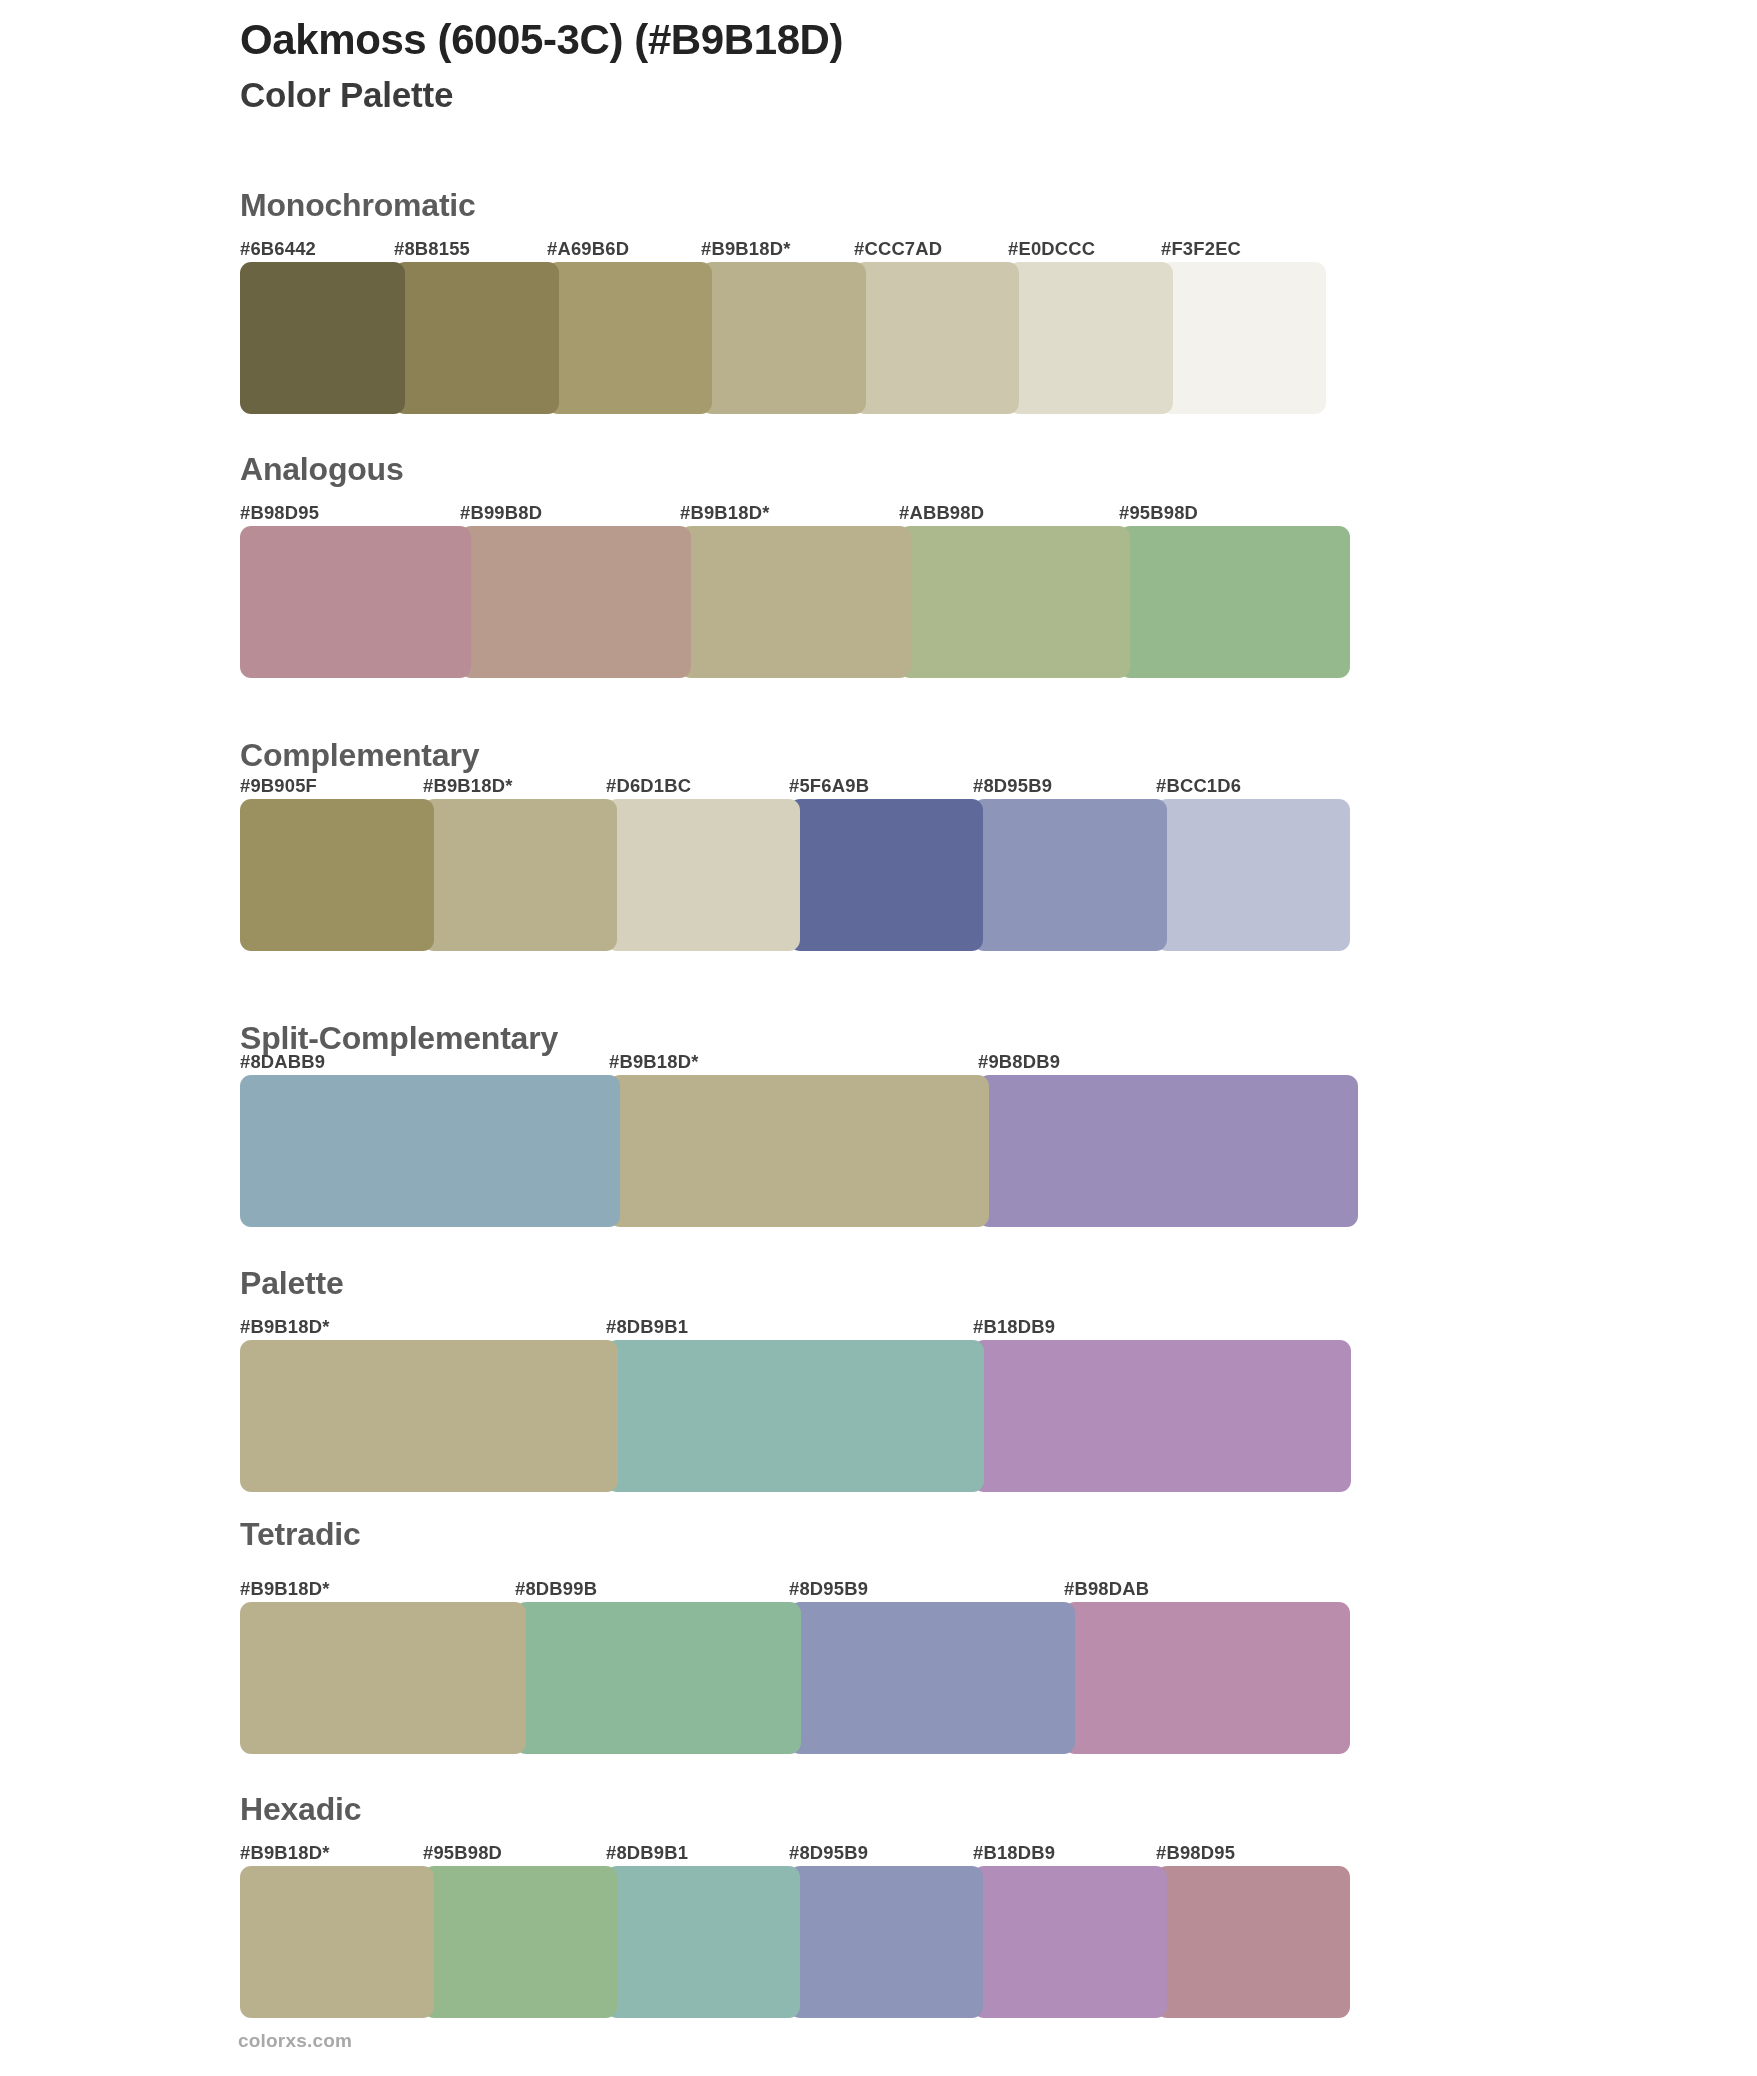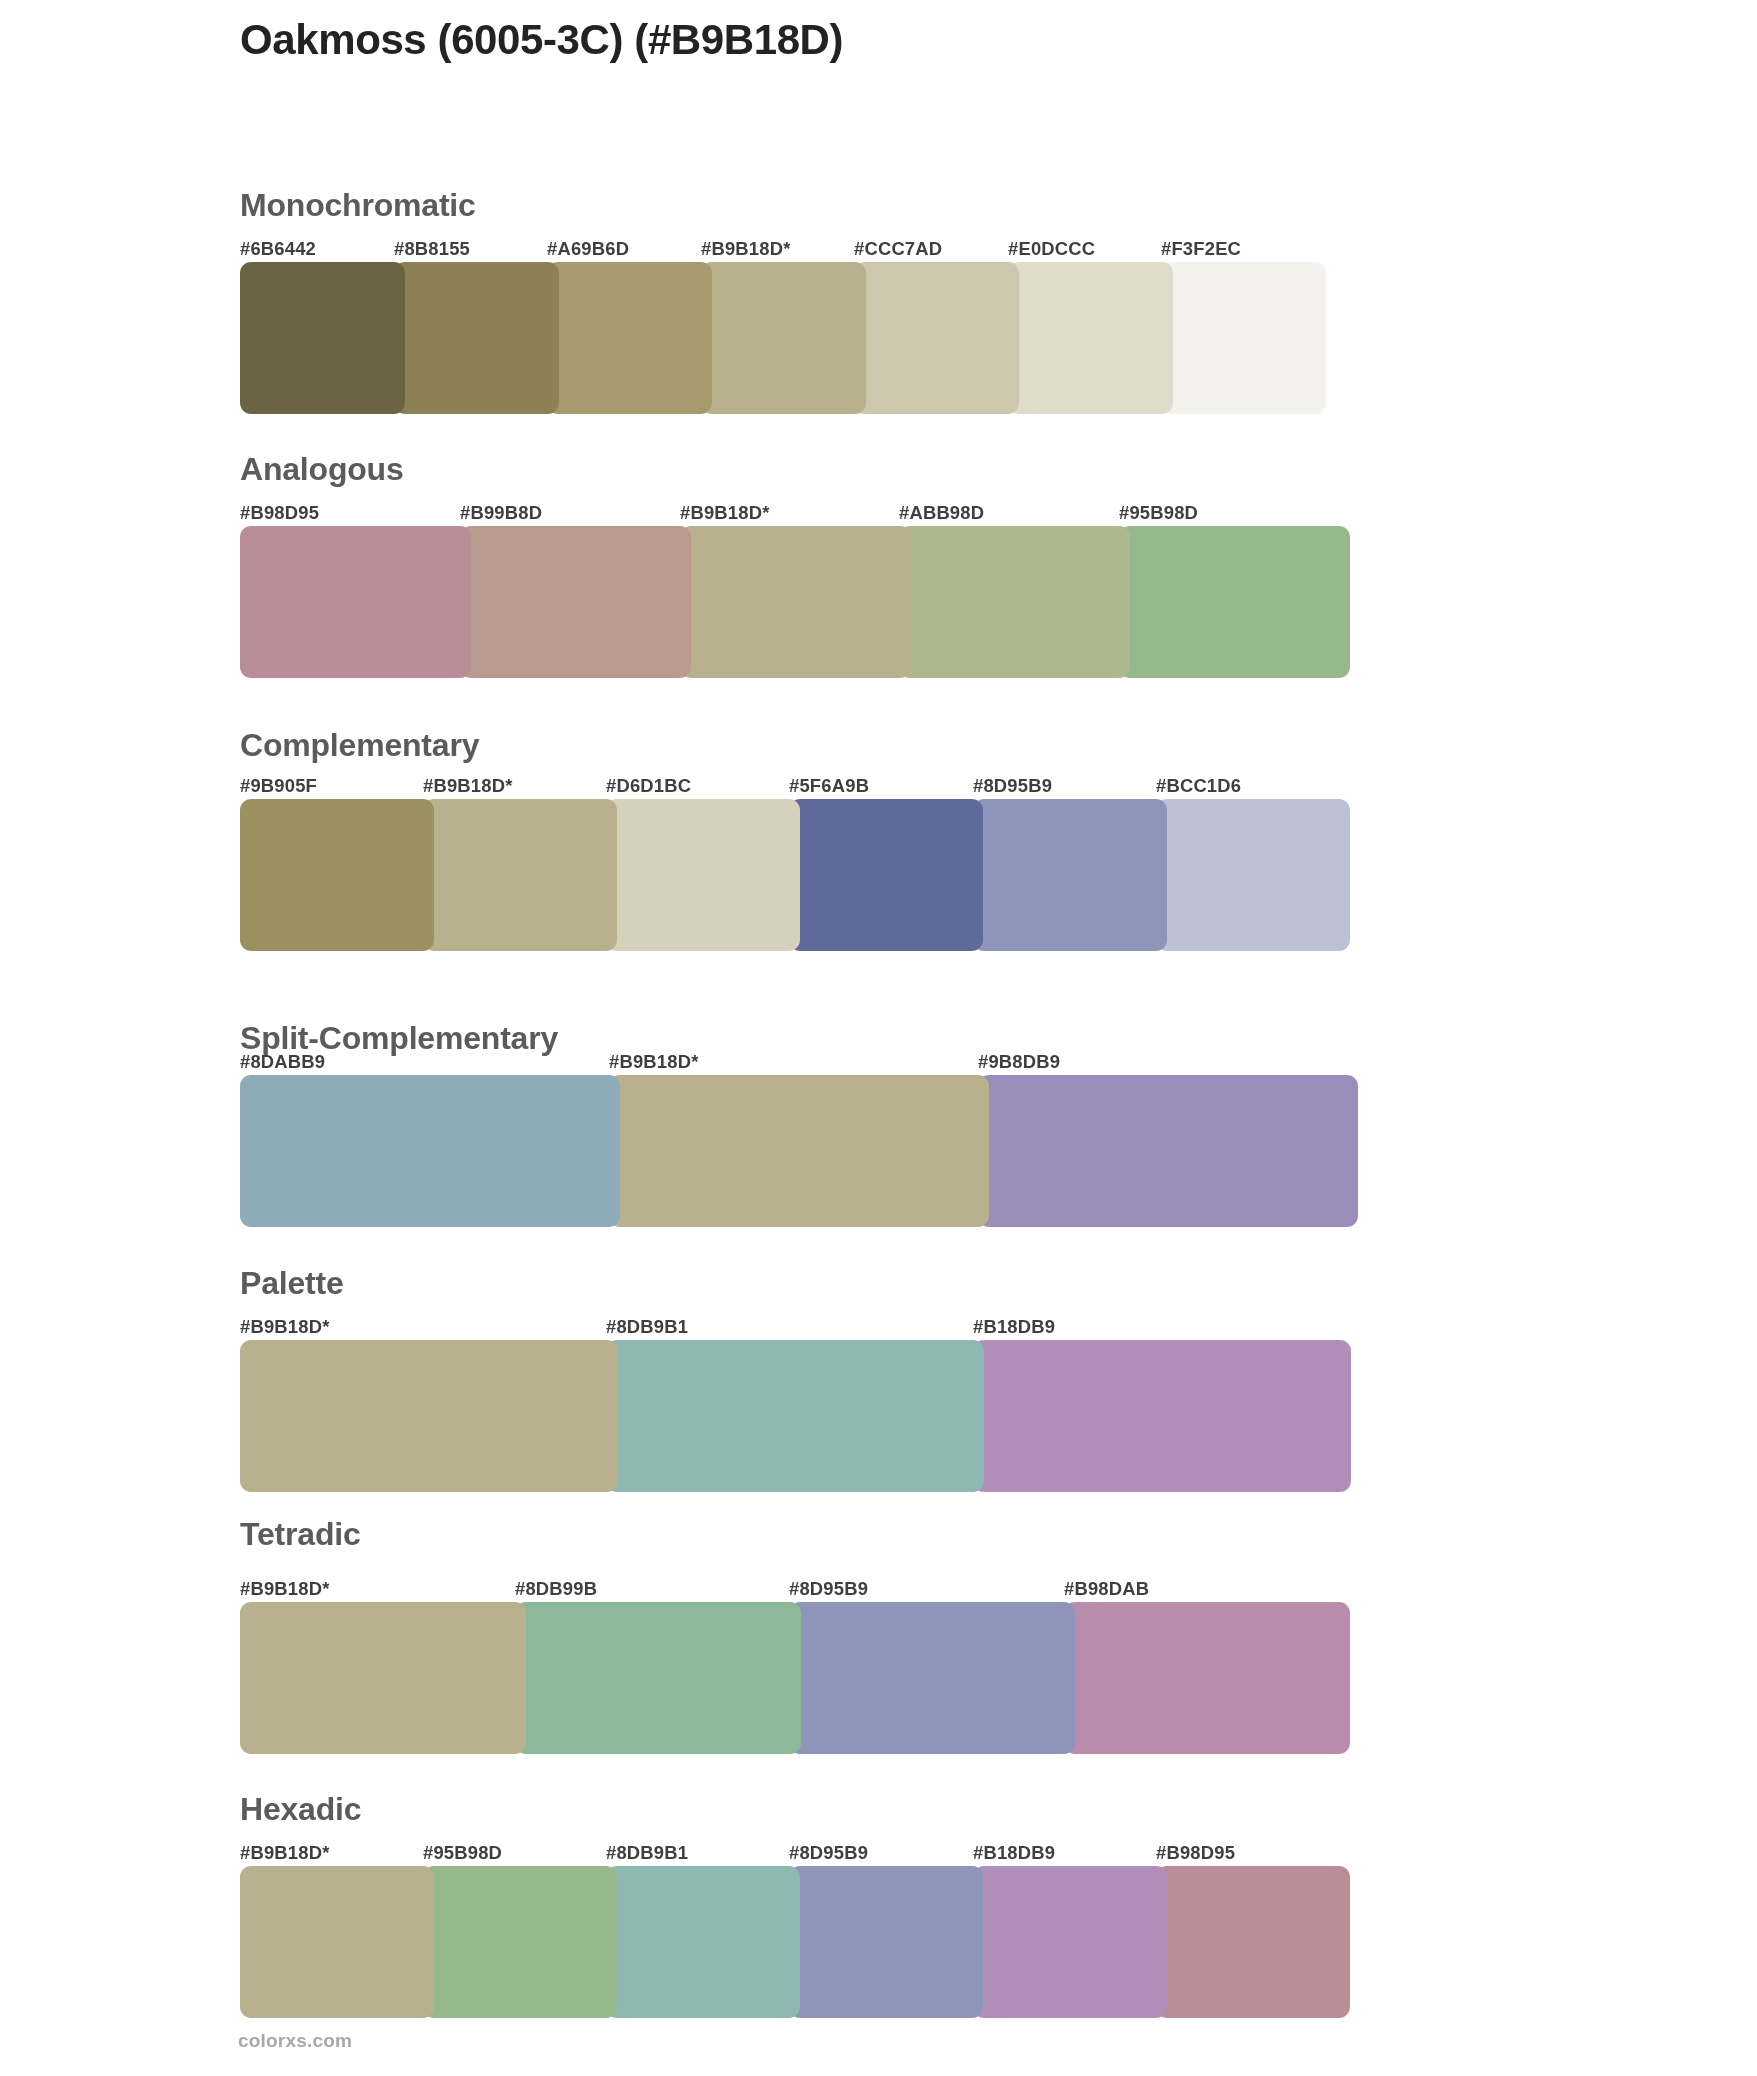--- a/index.html
+++ b/index.html
@@ -108,20 +108,21 @@
     letter-spacing: 0.2px;
   }
 </style>
 </head>
 <body>
 
 <div class="page">
 
   <div class="header">
     <h1 class="page-title">Oakmoss (6005-3C) (#B9B18D)</h1>
+    <h2 class="page-subtitle">Color Palette</h2>
   </div>
 
   <div class="sections">
       <div class="section" style="position: absolute; top: 0px; left: 0px;">
         <div class="section-heading" style="top: 19px;">Monochromatic</div>
         <div class="labels" style="top: 70px; width: 1086px;">
           <div class="swatch-label" style="left: 0px;">#6B6442</div>
           <div class="swatch-label" style="left: 154px;">#8B8155</div>
           <div class="swatch-label" style="left: 307px;">#A69B6D</div>
           <div class="swatch-label" style="left: 461px;">#B9B18D*</div>
@@ -150,21 +151,21 @@
         </div>
         <div class="swatches" style="top: 94px; width: 1110px;">
           <div class="swatch" title="#B98D95" style="left: 0px; width: 231px; background: rgb(185, 141, 149); z-index: 5;"></div>
           <div class="swatch" title="#B99B8D" style="left: 220px; width: 231px; background: rgb(185, 155, 141); z-index: 4;"></div>
           <div class="swatch" title="#B9B18D*" style="left: 440px; width: 231px; background: rgb(185, 177, 141); z-index: 3;"></div>
           <div class="swatch" title="#ABB98D" style="left: 659px; width: 231px; background: rgb(171, 185, 141); z-index: 2;"></div>
           <div class="swatch" title="#95B98D" style="left: 879px; width: 231px; background: rgb(149, 185, 141); z-index: 1;"></div>
         </div>
       </div>
       <div class="section" style="position: absolute; top: 537px; left: 0px;">
-        <div class="section-heading" style="top: 22px;">Complementary</div>
+        <div class="section-heading" style="top: 32px;">Complementary</div>
         <div class="labels" style="top: 70px; width: 1110px;">
           <div class="swatch-label" style="left: 0px;">#9B905F</div>
           <div class="swatch-label" style="left: 183px;">#B9B18D*</div>
           <div class="swatch-label" style="left: 366px;">#D6D1BC</div>
           <div class="swatch-label" style="left: 549px;">#5F6A9B</div>
           <div class="swatch-label" style="left: 733px;">#8D95B9</div>
           <div class="swatch-label" style="left: 916px;">#BCC1D6</div>
         </div>
         <div class="swatches" style="top: 94px; width: 1110px;">
           <div class="swatch" title="#9B905F" style="left: 0px; width: 194px; background: rgb(155, 144, 95); z-index: 6;"></div>

